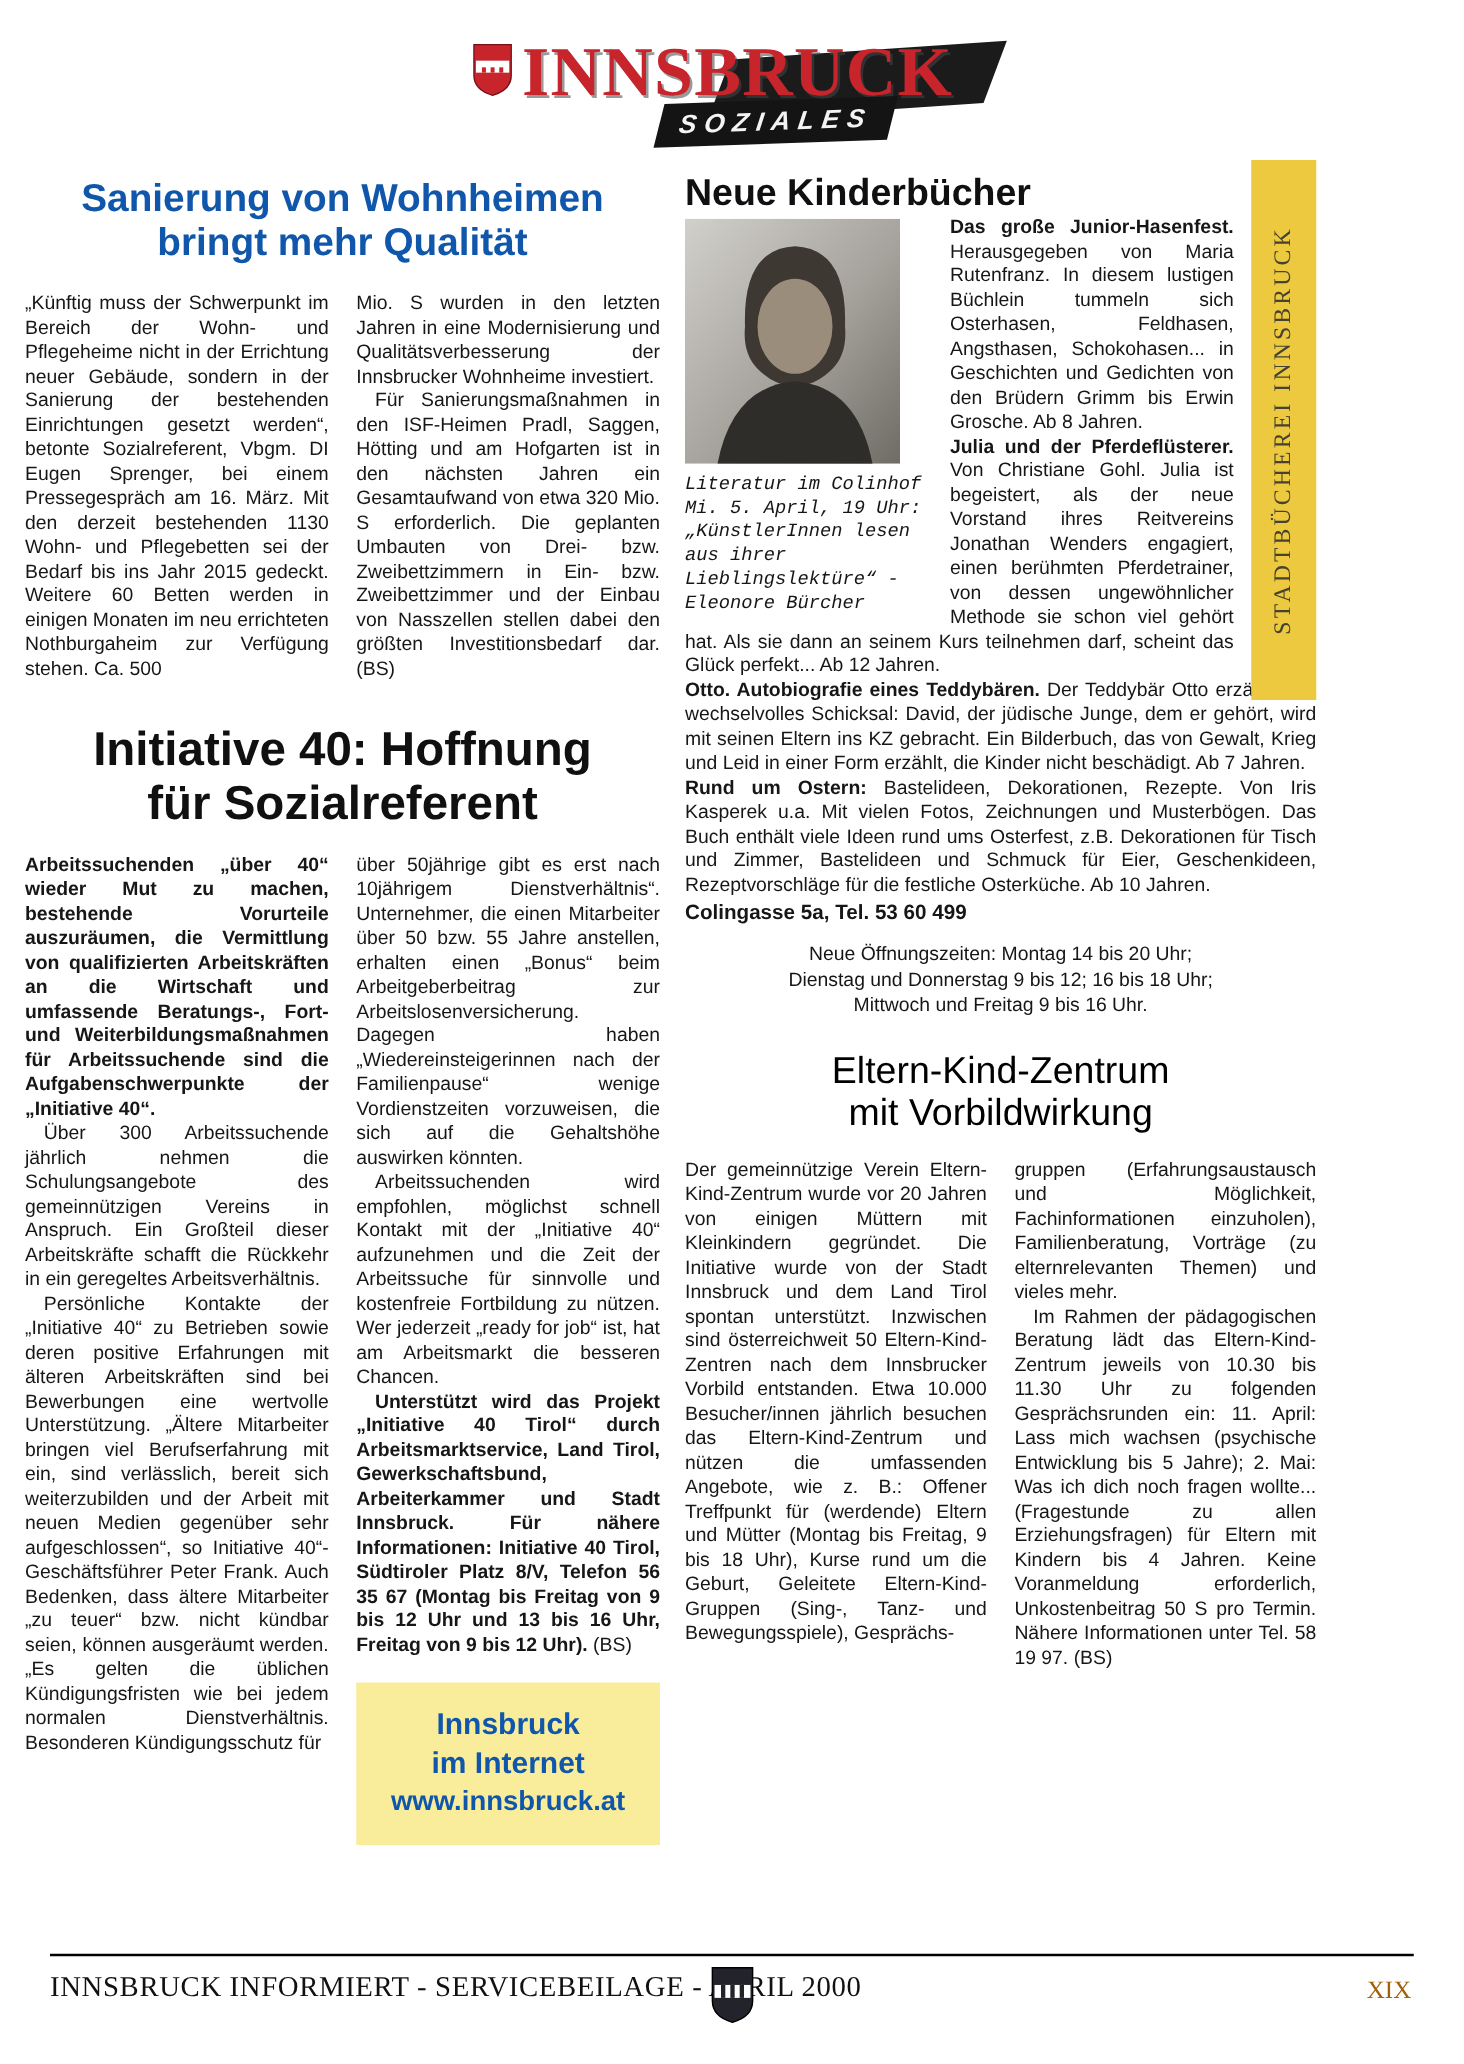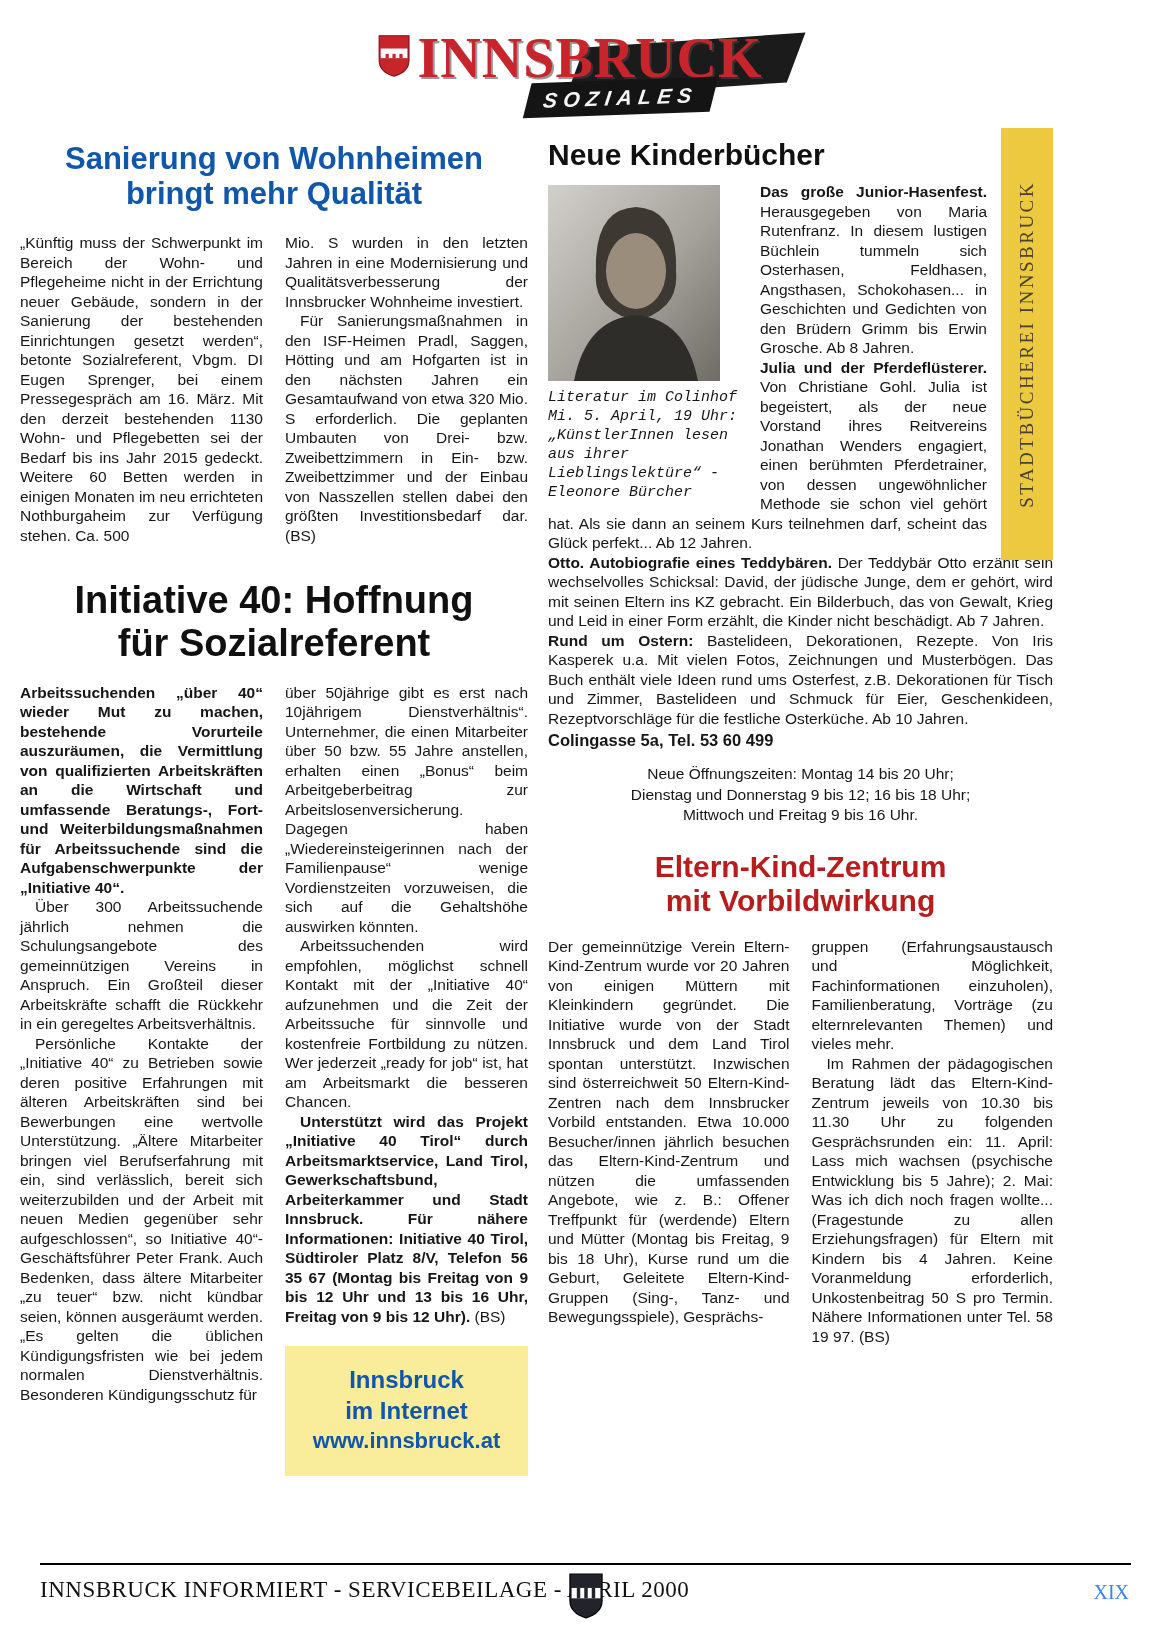--- a/index.html
+++ b/index.html
@@ -45,24 +45,24 @@
   .col-right { width: 505px; flex: none; position: relative; }
 
   .title-blue {
     margin: 20px 0 22px; font-size: 31px; line-height: 1.12;
     font-weight: 700; color: #1057ac; text-align: center;
   }
   .title-black-left {
     margin: 34px 0 18px; font-size: 38px; line-height: 1.12;
     font-weight: 700; color: #101010; text-align: center;
   }
-  .title-black { margin: 16px 0 10px; font-size: 30px; font-weight: 700; color: #101010; }
+  .title-black { margin: 16px 0 0; font-size: 30px; font-weight: 700; color: #101010; }
   .title-red {
     margin: 24px 60px 18px; font-size: 30px; line-height: 1.15;
-    font-weight: 700; color: #b91c1c; text-align: center;
+    font-weight: 400; color: #000000; text-align: center;
   }
 
   .twocol { display: flex; gap: 22px; }
   .twocol .tcol {
     flex: 1 1 0; text-align: justify;
     font-size: 15.5px; line-height: 19.5px; hyphens: auto;
   }
   p { margin: 0; }
   .ind { text-indent: 15px; }
   .lead { font-weight: 700; }
@@ -100,21 +100,21 @@
   .net-box .l3 { color: #1057ac; font-weight: 700; font-size: 22px; line-height: 30px; margin-top: 0; }
 
   
   .footer {
     position: absolute; left: 40px; right: 40px; top: 1563px;
     border-top: 2px solid #000; padding-top: 12px;
     font-family: "Liberation Serif", serif;
   }
   .footer-left { font-size: 23px; letter-spacing: 0.5px; color: #111; }
   .footer-crest { position: absolute; left: 50%; transform: translateX(-50%); top: 8px; width: 38px; height: 46px; }
-  .footer-right { position: absolute; right: 2px; top: 16px; font-size: 20px; color: #3b82f6; }
+  .footer-right { position: absolute; right: 2px; top: 16px; font-size: 20px; color: #a16207; }
 </style>
 </head>
 <body>
 
 <div class="page">
 
   <header class="masthead">
     <div class="logo-wrap">
       <div class="logo-inner">
         <div class="logo-shadow"></div>

